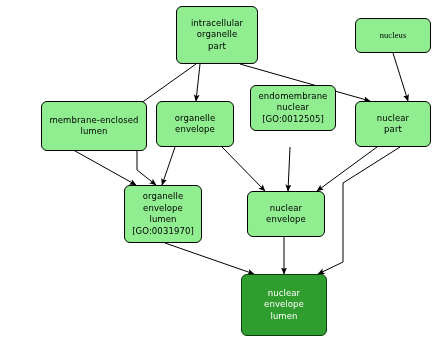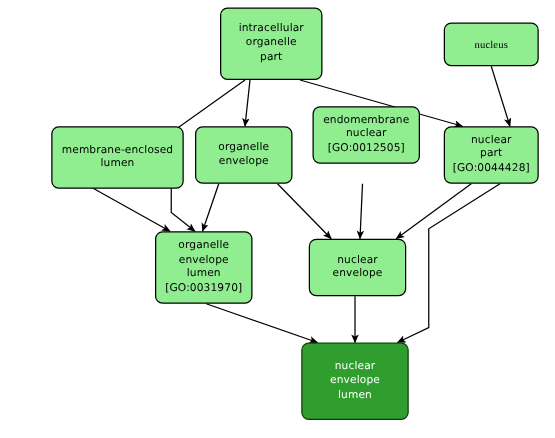--- a/index.html
+++ b/index.html
@@ -93,21 +93,20 @@
         <span class="label-line">envelope</span>
       </div>
       <div class="node" title="endomembrane system" style="left: 250px; top: 85px; width: 86px; height: 46px;">
         <span class="label-line">endomembrane</span>
         <span class="label-line">nuclear</span>
         <span class="label-line">[GO:0012505]</span>
       </div>
       <div class="node" title="nuclear part" style="left: 355px; top: 101px; width: 76px; height: 46px;">
         <span class="label-line">nuclear</span>
         <span class="label-line">part</span>
-        <span class="label-line">[GO:0044428]</span>
       </div>
       <div class="node" title="organelle envelope lumen" style="left: 124px; top: 185px; width: 78px; height: 58px;">
         <span class="label-line">organelle</span>
         <span class="label-line">envelope</span>
         <span class="label-line">lumen</span>
         <span class="label-line">[GO:0031970]</span>
       </div>
       <div class="node" title="nuclear envelope" style="left: 247px; top: 191px; width: 78px; height: 46px;">
         <span class="label-line">nuclear</span>
         <span class="label-line">envelope</span>

